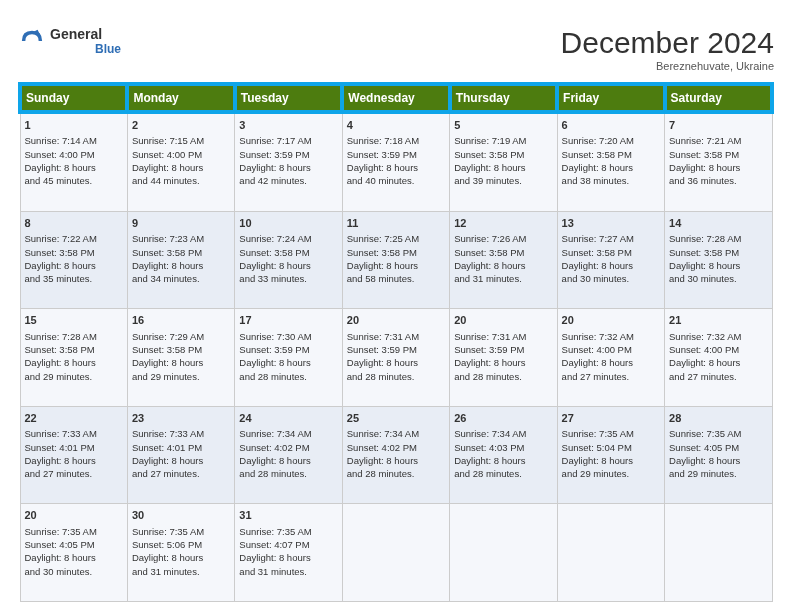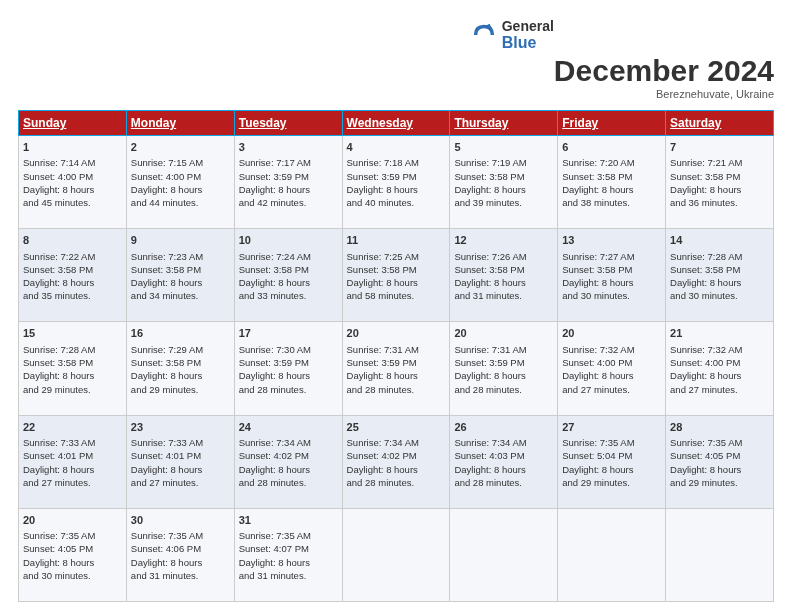--- a/index.html
+++ b/index.html
@@ -6,24 +6,23 @@
     body {
       font-family: Arial, sans-serif;
       background: #fff;
       width: 792px;
       height: 612px;
       overflow: hidden;
     }
     .page {
       width: 792px;
       height: 612px;
-      padding: 18px 18px 10px 18px;
+      padding: 26px 18px 10px 18px;
       display: flex;
       flex-direction: column;
-      align-items: flex-end;
     }
     .header {
       display: flex;
       justify-content: space-between;
       align-items: flex-start;
       margin-bottom: 10px;
     }
     .logo {
       display: flex;
       align-items: center;
@@ -31,42 +30,40 @@
     }
     .logo-icon {
       width: 28px;
       height: 28px;
     }
     .title-block {
       text-align: right;
     }
     .main-title {
       font-size: 30px;
-      font-weight: bold;
+      font-weight: normal;
       color: #333;
-      margin-top: 36px;
     }
     .subtitle {
       font-size: 11px;
       color: #555;
     }
     table {
       width: 100%;
       border-collapse: collapse;
       flex: 1;
     }
     thead th {
-      background-color: #b91c1c;
+      background-color: #4d7c0f;
       color: #fff;
       font-size: 12px;
       font-weight: bold;
       padding: 5px 4px;
       text-align: left;
-      border: 1px solid #0ea5e9;
-      text-decoration: underline;
+      border: 4px solid #0ea5e9;
     }
     tbody tr {
       border-bottom: 1px solid #ccc;
     }
     tbody tr:nth-child(odd) {
       background-color: #f5f7fb;
     }
     tbody tr:nth-child(even) {
       background-color: #e8edf5;
     }
@@ -91,21 +88,21 @@
 
 <div class="page">
   <div class="header">
     <div class="logo">
       <svg class="logo-icon" viewBox="0 0 40 40">
         <path d="M8 20 Q8 8 20 8 Q32 8 32 20" fill="none" stroke="#2f6eb5" stroke-width="5"></path>
         <path d="M20 8 L28 4 L32 12" fill="#2f6eb5"></path>
       </svg>
       <div>
         <div style="font-size:14px;font-weight:bold;color:#333;">General</div>
-        <div style="font-size:16px;font-weight:bold;color:#2f6eb5;">Blue</div>
+        <div style="font-size:12px;font-weight:bold;color:#2f6eb5;margin-left:45px;">Blue</div>
       </div>
     </div>
     <div class="title-block">
       <div class="main-title">December 2024</div>
       <div class="subtitle">Bereznehuvate, Ukraine</div>
     </div>
   </div>
 
   <table>
     <thead>
@@ -328,21 +325,21 @@
           <td>
             <span class="day-num">20</span>
             <div>Sunrise: 7:35 AM</div>
             <div>Sunset: 4:05 PM</div>
             <div>Daylight: 8 hours</div>
             <div>and 30 minutes.</div>
           </td>
           <td>
             <span class="day-num">30</span>
             <div>Sunrise: 7:35 AM</div>
-            <div>Sunset: 4:06 PM</div>
+            <div>Sunset: 5:06 PM</div>
             <div>Daylight: 8 hours</div>
             <div>and 31 minutes.</div>
           </td>
           <td>
             <span class="day-num">31</span>
             <div>Sunrise: 7:35 AM</div>
             <div>Sunset: 4:07 PM</div>
             <div>Daylight: 8 hours</div>
             <div>and 31 minutes.</div>
           </td>

